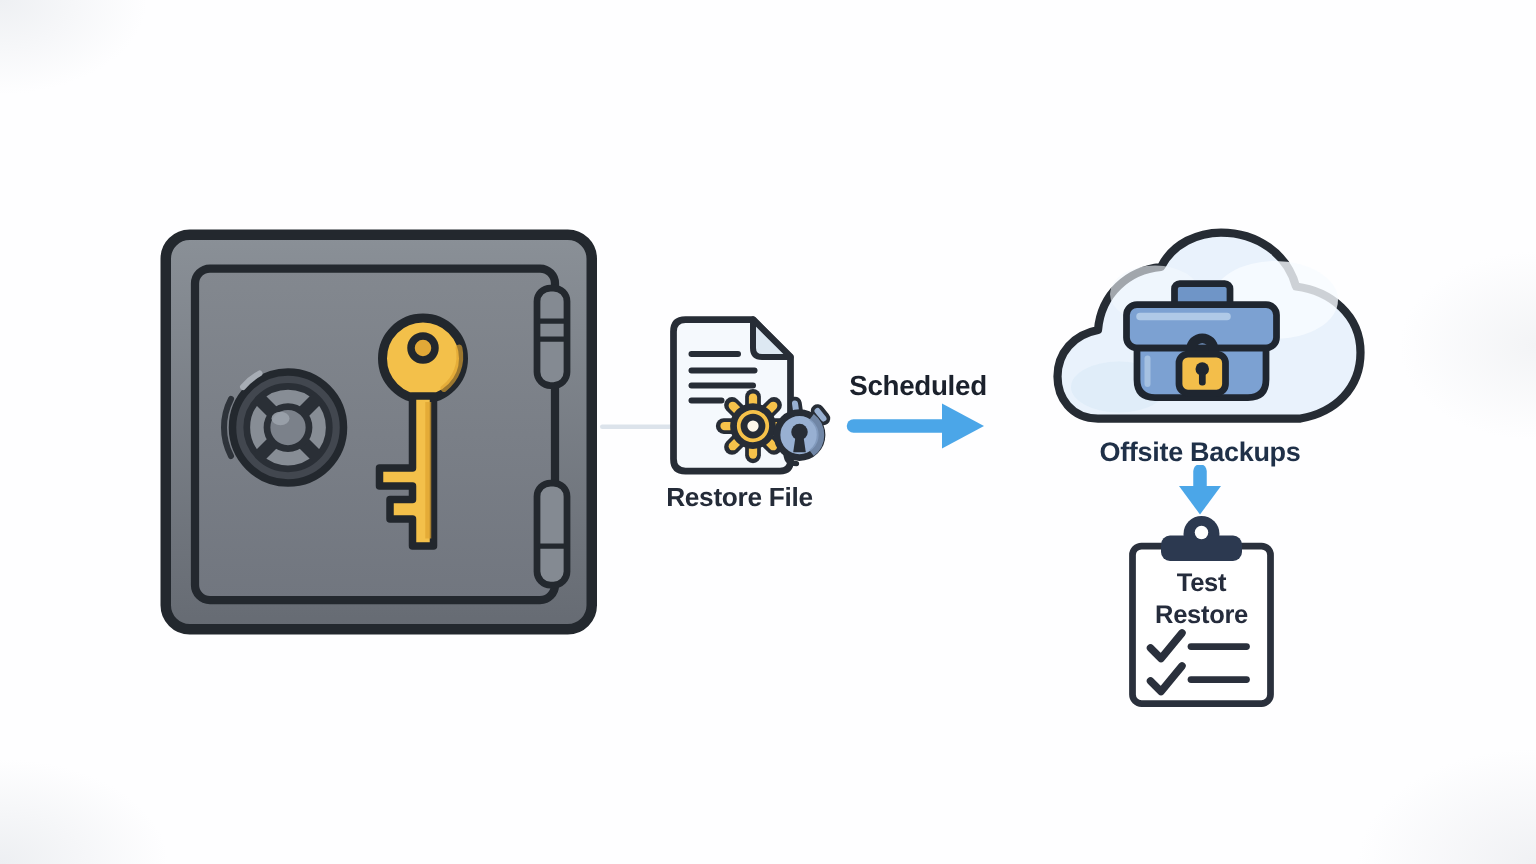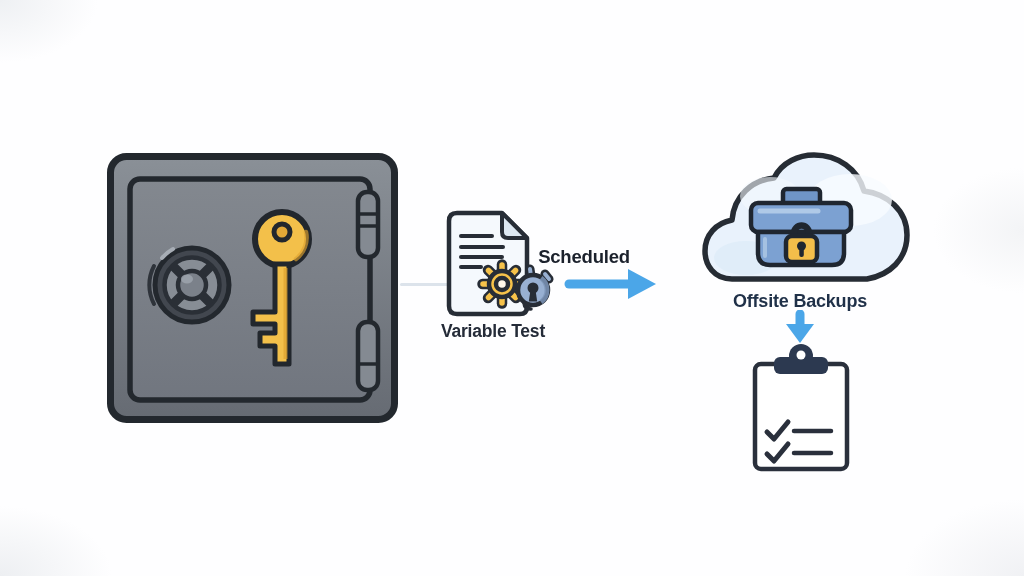--- a/index.html
+++ b/index.html
@@ -15,21 +15,21 @@
       radial-gradient(170px 110px at 100% 100%, #f0f1f4 0%, rgba(240,241,244,0) 70%),
       radial-gradient(130px 90px at 100% 40%, #f3f4f6 0%, rgba(243,244,246,0) 70%),
       #fefeff;
   }
   .abs{position:absolute;}
   .label{
     text-align:center;font-weight:bold;letter-spacing:-0.2px;
     color:#242b38;user-select:none;
   }
   .label-env{left:417px;top:321px;width:152px;font-size:17.5px;line-height:21.5px;}
-  .label-scheduled{left:528px;top:246px;width:112px;font-size:18.5px;color:#1b212c;}
+  .label-scheduled{left:556px;top:246px;width:112px;font-size:18.5px;color:#1b212c;}
   .label-offsite{left:710px;top:291px;width:180px;font-size:18px;color:#1f3048;}
   .label-clipboard{left:751px;top:378px;width:100px;font-size:17px;line-height:21px;color:#252c3c;}
   .connector{
     left:400px;top:283px;width:48px;height:3px;
     background:#dce3eb;border-radius:2px;
   }
   svg{display:block;}
 </style>
 </head>
 <body>
@@ -132,21 +132,21 @@
         </g>
         <circle cx="93" cy="85" r="15" fill="#98B0D2" stroke="#272D36" stroke-width="4.5"></circle>
         <path d="M 101 73 A 15 15 0 0 1 101 97" stroke="#7E97BA" stroke-width="5" fill="none" opacity="0.85"></path>
         <circle cx="93" cy="83" r="5.5" fill="#272D36"></circle>
         <path d="M 90.5 85 L 95.5 85 L 97.2 96.5 L 88.8 96.5 Z" fill="#272D36"></path>
         <path d="M 84 98 Q 84.5 104 91 104" stroke="#272D36" stroke-width="3.5" fill="none" stroke-linecap="round"></path>
       </g>
     </svg>
   </div>
   <div class="abs label label-env">
-    <div>Variable Test</div>
+    <div>Restore File</div>
   </div>
 
   <div class="abs label label-scheduled">Scheduled</div>
   <div class="abs" style="left:564px;top:262px;width:96px;height:44px;">
     <svg width="96" height="44" viewBox="0 0 96 44">
       <line x1="5" y1="22" x2="66" y2="22" stroke="#4BA6E8" stroke-width="9" stroke-linecap="round"></line>
       <polygon points="64,7 92,22 64,37" fill="#4BA6E8"></polygon>
     </svg>
   </div>
 
@@ -190,14 +190,18 @@
       <rect x="28" y="13" width="54" height="17" rx="6" fill="#2C3950"></rect>
       <circle cx="55" cy="11" r="4.5" fill="#FFFFFF"></circle>
       <g stroke="#2A303C" fill="none" stroke-linecap="round" stroke-linejoin="round">
         <path d="M 21 88 L 28 95 L 42 78" stroke-width="5"></path>
         <line x1="48" y1="87" x2="85" y2="87" stroke-width="4.5"></line>
         <path d="M 21 110 L 28 117 L 42 100" stroke-width="5"></path>
         <line x1="48" y1="109" x2="85" y2="109" stroke-width="4.5"></line>
       </g>
     </svg>
   </div>
+  <div class="abs label label-clipboard">
+    <div>Test</div>
+    <div>Restore</div>
+  </div>
 
 </div>
 
 </body></html>

